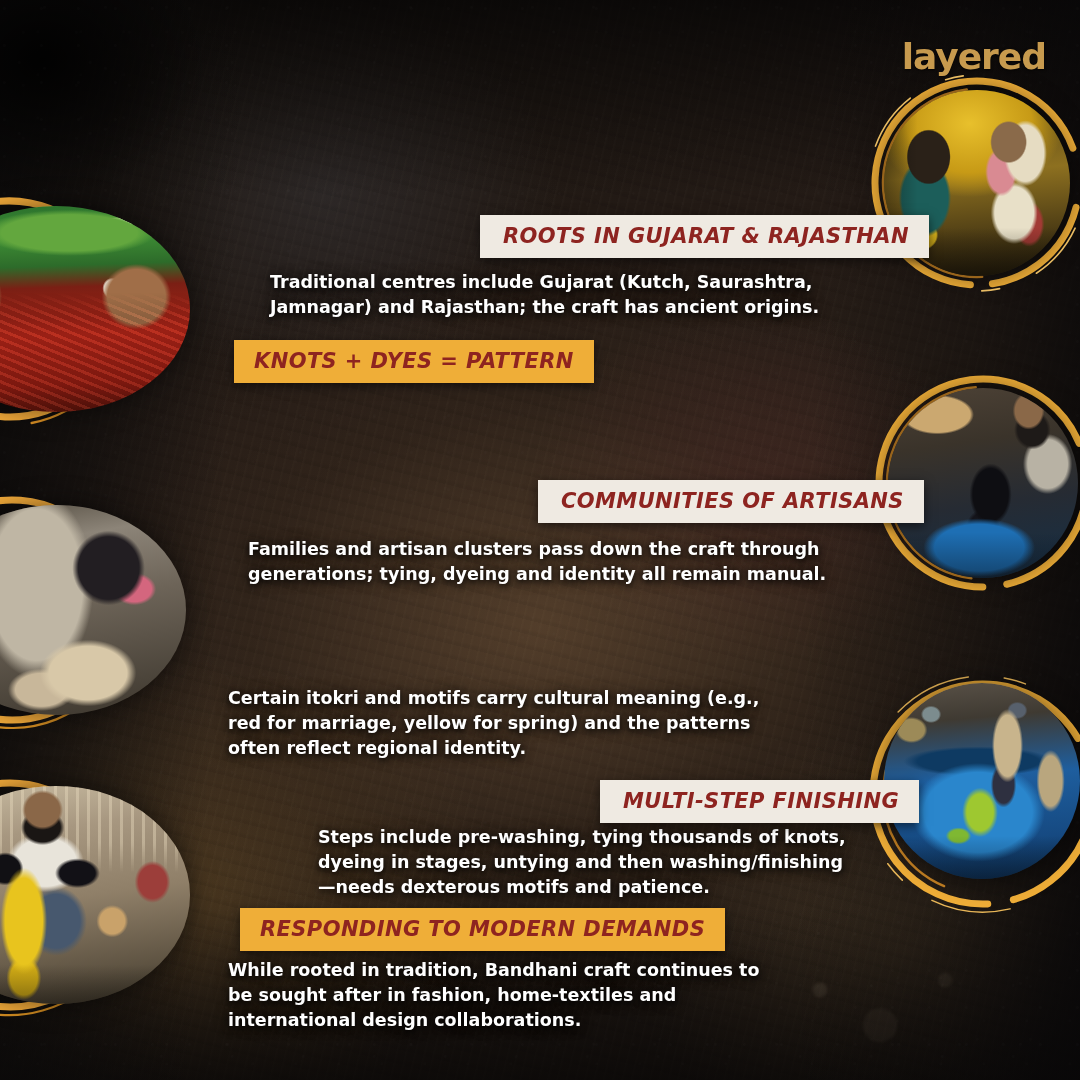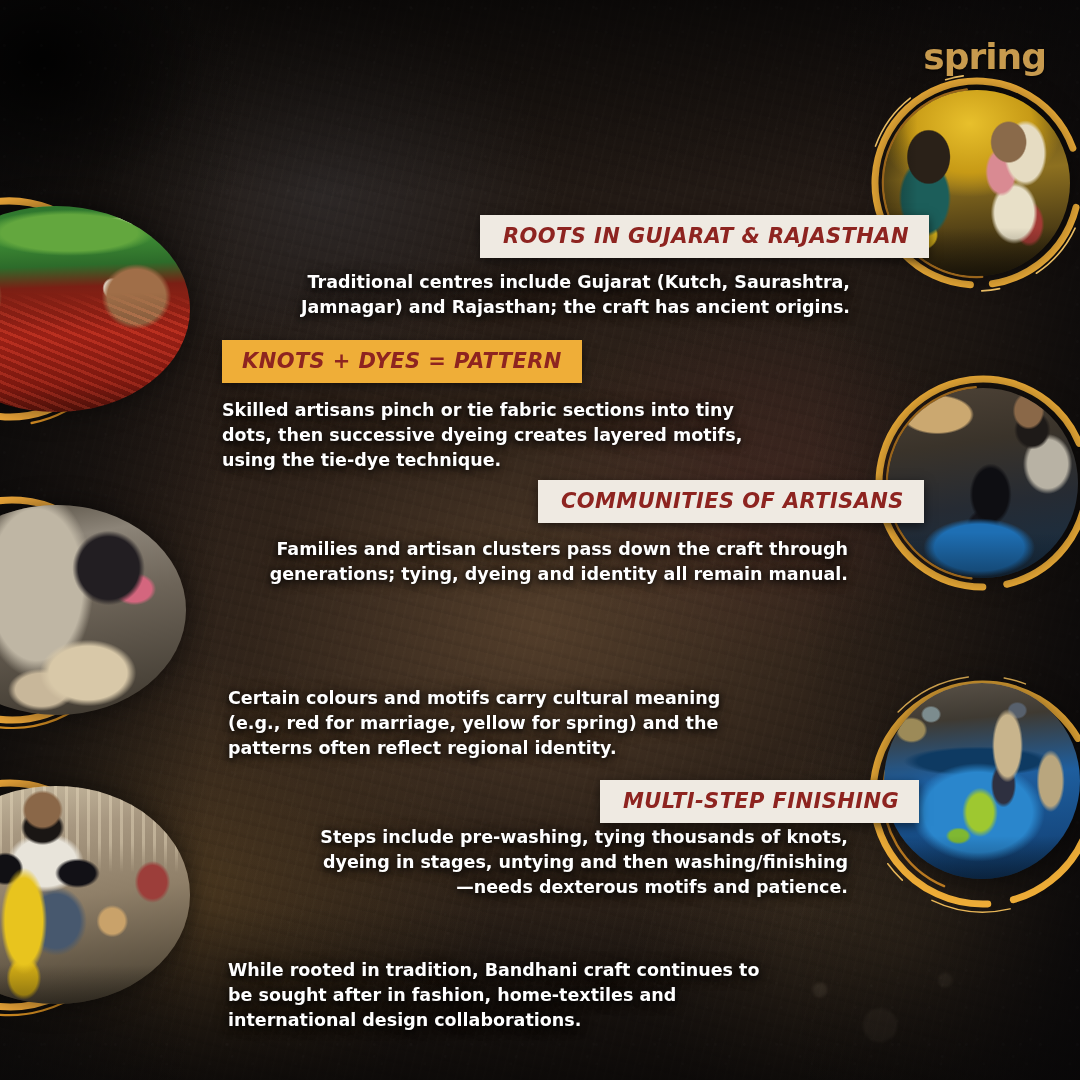--- a/index.html
+++ b/index.html
@@ -132,50 +132,50 @@
     font-family:"DejaVu Sans", sans-serif;
     font-style:italic;
     font-weight:700;
     font-size:21px;
     letter-spacing:.4px;
     color:#8E2420;
     white-space:nowrap;
     box-shadow:0 3px 10px rgba(0,0,0,.55);
   }
   .heading.cream { background:#EFEAE2;padding-left:23px; }
-  .heading.gold  { background:#EFAE38; }
+  .heading.gold  { background:#EFAE38;margin-left:12px; }
 
   
   .body {
     position:absolute;
     z-index:31;
     font-family:"DejaVu Sans", sans-serif;
     font-weight:700;
     font-size:17.5px;
     line-height:1.42;
     color:#FFFFFF;
     text-shadow:0 2px 6px rgba(0,0,0,.9), 0 0 14px rgba(0,0,0,.6);
   }
-  .body.right { text-align:right; }
+  .body.right { }
   .body.left  { text-align:left; }
 </style>
 </head>
 <body>
 
 <div id="stage">
 
   <div class="bg bg-base"></div>
   <div class="bg bg-cloth"></div>
   <div class="bg bg-v1"></div>
   <div class="bg-dark-left"></div>
   <div class="bg-swirl"></div>
   <div class="bg bg-grain"></div>
 
   <div class="logo">
-    <span>spring</span>
+    <span>layered</span>
   </div>
 
   <div class="title">
   </div>
 
   <div class="ring" style="left:868px; top:74px; width:218px; height:218px;">
     <svg viewBox="0 0 218 218">
       <circle cx="109" cy="109" r="102" fill="none" stroke="#EFAE38" stroke-width="7" stroke-dasharray="400 60 120 22" stroke-linecap="round" transform="rotate(115 109 109)"></circle>
       <circle cx="109" cy="109" r="94" fill="none" stroke="#C98424" stroke-width="2.5" stroke-dasharray="170 300" stroke-linecap="round" transform="rotate(160 109 109)"></circle>
       <circle cx="109" cy="109" r="108" fill="none" stroke="#F6C76A" stroke-width="1.6" stroke-dasharray="60 40 18 230" stroke-linecap="round" transform="rotate(200 109 109)"></circle>
@@ -351,25 +351,25 @@
     <div class="img" style="background:
         radial-gradient(ellipse 9% 13% at 86% 44%, #9C3E3A 0 58%, rgba(0,0,0,0) 74%),
         radial-gradient(ellipse 8% 10% at 71% 62%, #C9A26A 0 58%, rgba(0,0,0,0) 74%);"></div>
     <div class="img" style="background:linear-gradient(90deg, rgba(6,4,4,.46) 0%, rgba(0,0,0,0) 12%), linear-gradient(0deg, rgba(8,6,4,.40) 0%, rgba(0,0,0,0) 18%);"></div>
   </div>
 
   <div class="heading cream" style="left:480px; top:215px;">ROOTS IN GUJARAT &amp; RAJASTHAN</div>
   <div class="body right" style="left:270px; top:270px; width:580px;">Traditional centres include Gujarat (Kutch, Saurashtra, Jamnagar) and Rajasthan; the craft has ancient origins.</div>
 
   <div class="heading gold" style="left:222px; top:340px;">KNOTS + DYES = PATTERN</div>
-  <div class="body left" style="left:222px; top:398px; width:540px;">Skilled artisans pinch or tie fabric sections into tiny dots, then successive dyeing creates layered motifs, using the tie-dye technique.</div>
 
   <div class="heading cream" style="left:538px; top:480px;">COMMUNITIES OF ARTISANS</div>
   <div class="body right" style="left:248px; top:537px; width:600px;">Families and artisan clusters pass down the craft through generations; tying, dyeing and identity all remain manual.</div>
 
-  <div class="body left" style="left:228px; top:686px; width:545px;">Certain colours and motifs carry cultural meaning (e.g., red for marriage, yellow for spring) and the patterns often reflect regional identity.</div>
+  <div class="body left" style="left:228px; top:686px; width:545px;">Certain itokri and motifs carry cultural meaning (e.g., red for marriage, yellow for spring) and the patterns often reflect regional identity.</div>
 
   <div class="heading cream" style="left:600px; top:780px;">MULTI-STEP FINISHING</div>
   <div class="body right" style="left:318px; top:825px; width:530px;">Steps include pre-washing, tying thousands of knots, dyeing in stages, untying and then washing/finishing—needs dexterous motifs and patience.</div>
 
+  <div class="heading gold" style="left:228px; top:908px;">RESPONDING TO MODERN DEMANDS</div>
   <div class="body left" style="left:228px; top:958px; width:560px;">While rooted in tradition, Bandhani craft continues to be sought after in fashion, home-textiles and international design collaborations.</div>
 
 </div>
 
 </body></html>

